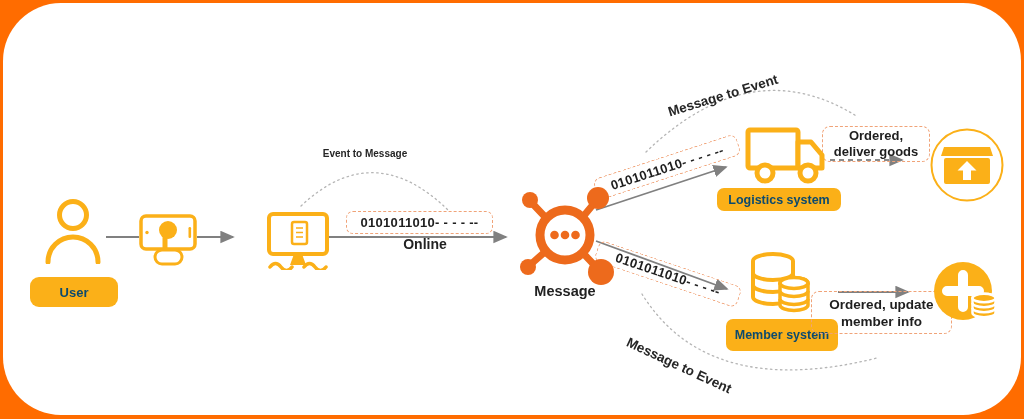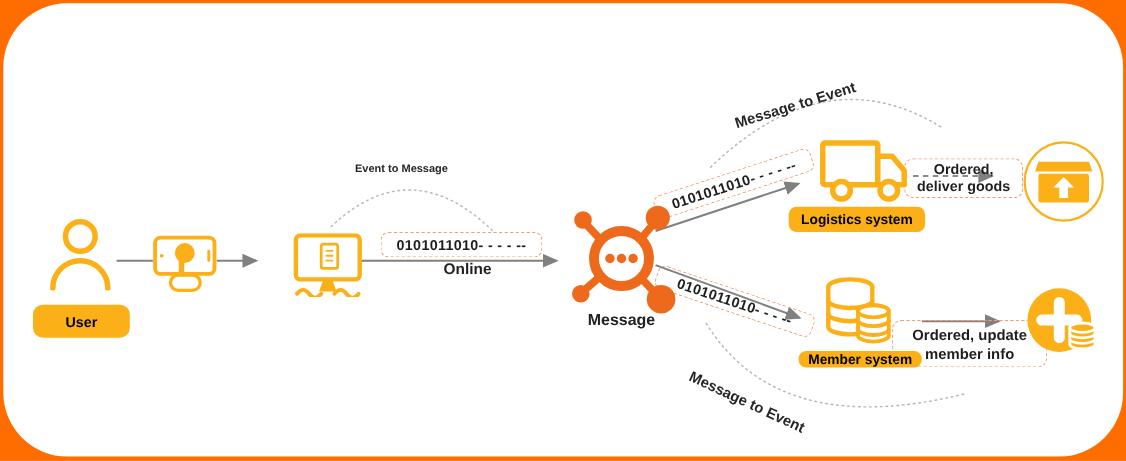--- a/index.html
+++ b/index.html
@@ -1,21 +1,21 @@
 <!DOCTYPE html>
 <html><head>
 <meta charset="utf-8">
 <style>
   html,body{margin:0;padding:0;}
   body{background:#fff;font-family:"Liberation Sans",sans-serif;}
   .stage{position:relative;width:1024px;height:419px;background:#FF6C00;overflow:hidden;}
   .card{position:absolute;left:3px;top:3px;right:3px;bottom:4px;background:#fff;border-radius:58px;}
   .title{position:absolute;left:0;top:11px;width:100%;text-align:center;
          font-size:20px;font-weight:bold;color:#FF6A00;letter-spacing:.2px;}
-  .badge{position:absolute;background:#FBB018;color:#000000;font-weight:bold;
+  .badge{position:absolute;background:#FBB018;color:#0c4a6e;font-weight:bold;
          display:flex;align-items:center;justify-content:center;text-align:center;}
   .badge.big{border-radius:9px;font-size:13px;}
   .badge.small{border-radius:7px;font-size:12.5px;}
   .dashedbox{position:absolute;border:1.6px dashed #F0A378;border-radius:7px;
              display:flex;flex-direction:column;align-items:center;justify-content:center;
              font-weight:bold;color:#1E1E1E;box-sizing:border-box;background:transparent;}
   .bits{font-size:13px;letter-spacing:.3px;white-space:nowrap;}
   .lbl{position:absolute;font-weight:bold;color:#222;text-align:center;}
   .ann{position:absolute;font-weight:bold;color:#262626;text-align:center;font-size:10px;white-space:nowrap;}
   svg{display:block;}
@@ -105,41 +105,41 @@
 
   <svg class="icon z3" style="left:744px;top:126px" width="88" height="58" viewBox="0 0 88 58">
     <rect x="4" y="4" width="50" height="38" rx="2" fill="#fff" stroke="#FBB018" stroke-width="5"></rect>
     <path d="M54,16 h13 l11,13 v13 h-24 z" fill="#fff" stroke="#FBB018" stroke-width="5" stroke-linejoin="round"></path>
     <circle cx="21" cy="47" r="8" fill="#fff" stroke="#FBB018" stroke-width="5"></circle>
     <circle cx="64" cy="47" r="8" fill="#fff" stroke="#FBB018" stroke-width="5"></circle>
   </svg>
   <div class="badge small" style="left:717px;top:188px;width:124px;height:23px">
     <span>Logistics system</span>
   </div>
-  <div class="dashedbox z2" style="left:822px;top:144px;width:108px;height:36px;font-size:13px;line-height:16px;border-radius:8px">
+  <div class="dashedbox z2" style="left:822px;top:126px;width:108px;height:36px;font-size:13px;line-height:16px;border-radius:8px">
     <span>Ordered,</span>
     <span>deliver goods</span>
   </div>
   <svg class="icon z3" style="left:929px;top:127px" width="76" height="76" viewBox="0 0 76 76">
     <circle cx="38" cy="38" r="35.5" fill="#fff" stroke="#FBB018" stroke-width="2"></circle>
     <polygon points="15,20 61,20 64,29 12,29" fill="#FBB018"></polygon>
     <rect x="15" y="31" width="46" height="26" rx="2" fill="#FBB018"></rect>
     <polygon points="38,34 28.5,43.5 34,43.5 34,53 42,53 42,43.5 47.5,43.5" fill="#fff"></polygon>
   </svg>
 
   <svg class="icon z3" style="left:746px;top:250px" width="66" height="66" viewBox="0 0 66 66">
     <ellipse cx="27" cy="11" rx="20" ry="7" fill="#fff" stroke="#FBB018" stroke-width="4"></ellipse>
     <path d="M7,11 v36 a20,7 0 0 0 40,0 v-36" fill="#fff" stroke="#FBB018" stroke-width="4"></path>
     <path d="M7,23 a20,7 0 0 0 40,0 M7,35 a20,7 0 0 0 40,0" fill="none" stroke="#FBB018" stroke-width="4"></path>
     <ellipse cx="48" cy="33" rx="14" ry="5.5" fill="#fff" stroke="#FBB018" stroke-width="3.5"></ellipse>
     <path d="M34,33 v22 a14,5.5 0 0 0 28,0 v-22" fill="#fff" stroke="#FBB018" stroke-width="3.5"></path>
     <path d="M34,41 a14,5.5 0 0 0 28,0 M34,49 a14,5.5 0 0 0 28,0" fill="none" stroke="#FBB018" stroke-width="3.5"></path>
     <ellipse cx="48" cy="33" rx="14" ry="5.5" fill="#fff" stroke="#FBB018" stroke-width="3.5"></ellipse>
   </svg>
-  <div class="badge small" style="left:726px;top:319px;width:112px;height:15px">
+  <div class="badge small" style="left:726px;top:319px;width:112px;height:32px">
     <span>Member system</span>
   </div>
   <div class="dashedbox z2" style="left:811px;top:291px;width:141px;height:43px;font-size:13.5px;line-height:17px;border-radius:8px">
     <span>Ordered, update</span>
     <span>member info</span>
   </div>
   <svg class="icon z3" style="left:933px;top:261px" width="74" height="68" viewBox="0 0 74 68">
     <circle cx="30" cy="30" r="29" fill="#FBB018"></circle>
     <path d="M30,14 v32 M14,30 h32" stroke="#fff" stroke-width="10" stroke-linecap="round"></path>
     <ellipse cx="51" cy="37" rx="11.5" ry="4.2" fill="#FBB018" stroke="#fff" stroke-width="2.5"></ellipse>

